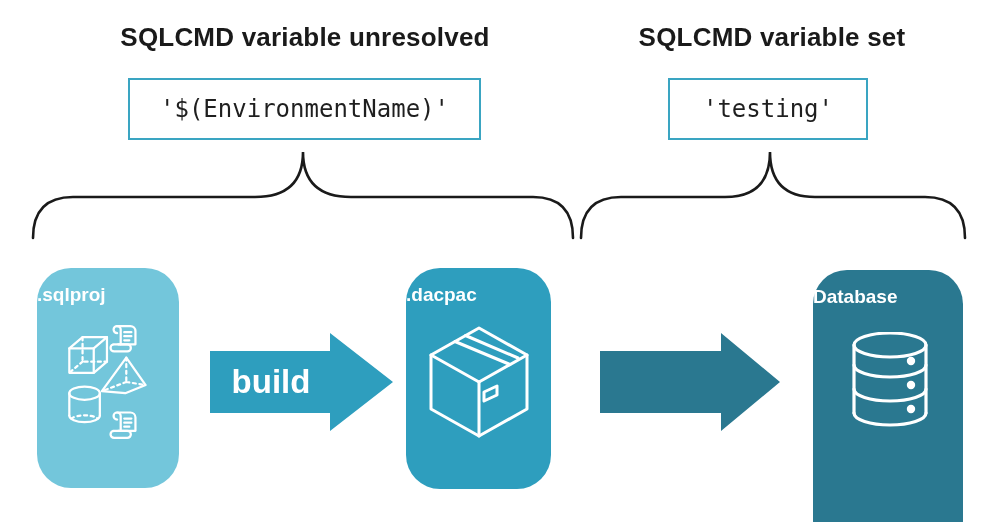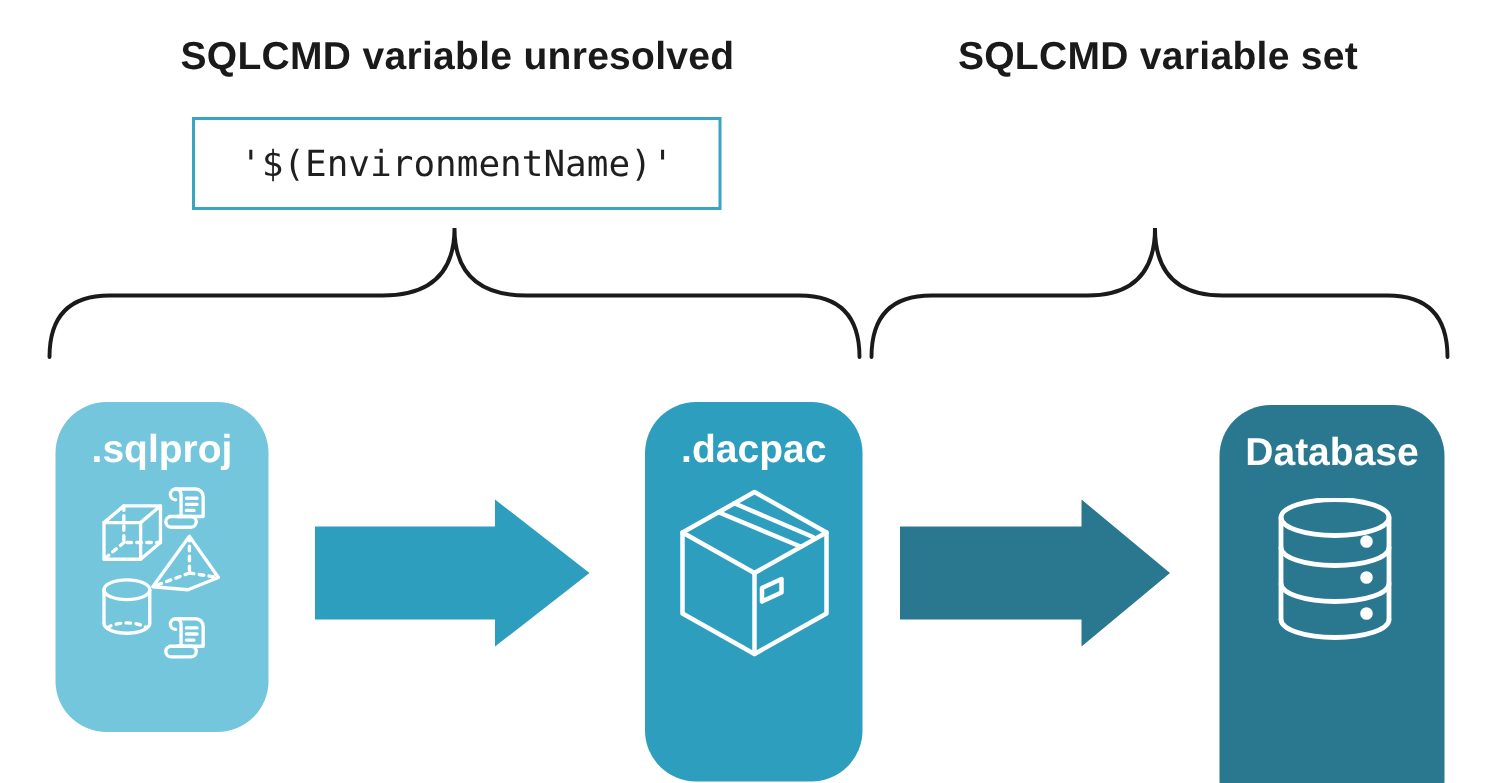--- a/index.html
+++ b/index.html
@@ -27,24 +27,24 @@
             background:var(--background);display:flex;align-items:center;justify-content:center;
             font-family:"DejaVu Sans Mono",monospace;font-size:24px;color:#1f1f1f;white-space:pre;}
   #code-left{left:128px;width:353px}
   #code-right{left:668px;width:200px}
 
   #braces{position:absolute;left:0;top:0;width:1000px;height:522px;pointer-events:none}
   #braces path{fill:none;stroke:#1a1a1a;stroke-width:2.6;stroke-linecap:round}
 
   .stage{position:absolute;border-radius:34px;color:#fff;}
   #stage-sqlproj{left:37px;top:268px;width:142px;height:220px;background:var(--stage-sqlproj)}
-  #stage-dacpac{left:430px;top:268px;width:145px;height:253px;background:var(--stage-dacpac)}
+  #stage-dacpac{left:406px;top:268px;width:145px;height:221px;background:var(--stage-dacpac)}
   #stage-database{left:813px;top:270px;width:150px;height:284px;background:var(--stage-database)}
-  .stage-label{position:absolute;top:16px;left:0;width:100%;text-align:center;
-               font-size:26px;font-weight:700;color:#fff;}
+  .stage-label{position:absolute;top:16px;left:0;width:100%;text-align:left;
+               font-size:19px;font-weight:700;color:#fff;}
   .stage svg{position:absolute;}
   .stage svg *{stroke:var(--icon-stroke);}
 
   #sqlproj-icons{left:31px;top:56px;width:82px;height:118px}
   #dacpac-icon{left:18px;top:56px;width:110px;height:122px}
   #database-icon{left:34px;top:62px;width:86px;height:96px}
 
   .arrow{position:absolute;top:331px;height:102px;}
   #arrow-build{left:208px;width:187px}
   #arrow-deploy{left:598px;width:184px}
@@ -58,20 +58,21 @@
 </style>
 </head>
 <body>
 
 <div id="canvas">
 
   <div class="heading" id="heading-right">SQLCMD variable set</div>
   <div class="heading" id="heading-left">SQLCMD variable unresolved</div>
 
   <div class="code-box" id="code-left">'$(EnvironmentName)'</div>
+  <div class="code-box" id="code-right">'testing'</div>
 
   <svg id="braces" viewBox="0 0 1000 522">
     <path d="M33 238 Q33 197 73 197 L255 197 Q303 197 303 152 Q303 197 351 197 L533 197 Q573 197 573 238"></path>
     <path d="M581 238 Q581 197 621 197 L725 197 Q770 197 770 152 Q770 197 815 197 L925 197 Q965 197 965 238"></path>
   </svg>
 
   <div class="stage" id="stage-sqlproj">
     <div class="stage-label">.sqlproj</div>
     <svg id="sqlproj-icons" viewBox="0 0 80 116" fill="none" stroke-width="2.2" stroke-linejoin="round" stroke-linecap="round">
 
@@ -107,20 +108,21 @@
         <path d="M44 105 h14 a3.5 3.5 0 0 1 0 7 h-13 a3.5 3.5 0 0 1 -3.5 -3.5 a3.5 3.5 0 0 1 3.5 -3.5 z"></path>
         <path d="M55 93 h7 M55 97 h7 M55 101 h5"></path>
       </g>
     </svg>
   </div>
 
   <div class="arrow" id="arrow-build">
     <svg viewBox="0 0 187 102">
       <polygon points="2,20 122,20 122,2 185,51 122,100 122,82 2,82"></polygon>
     </svg>
+    <div class="arrow-label">build</div>
   </div>
 
   <div class="stage" id="stage-dacpac">
     <div class="stage-label">.dacpac</div>
     <svg id="dacpac-icon" viewBox="0 0 110 122" fill="none" stroke-width="3" stroke-linejoin="round" stroke-linecap="round">
       <path d="M55 4 L103 31 L103 85 L55 112 L7 85 L7 31 Z"></path>
       <path d="M7 31 L55 58 L103 31"></path>
       <path d="M55 58 L55 112"></path>
       <path d="M31 17.5 L86 40.5"></path>
       <path d="M41.5 11.5 L94 34"></path>

